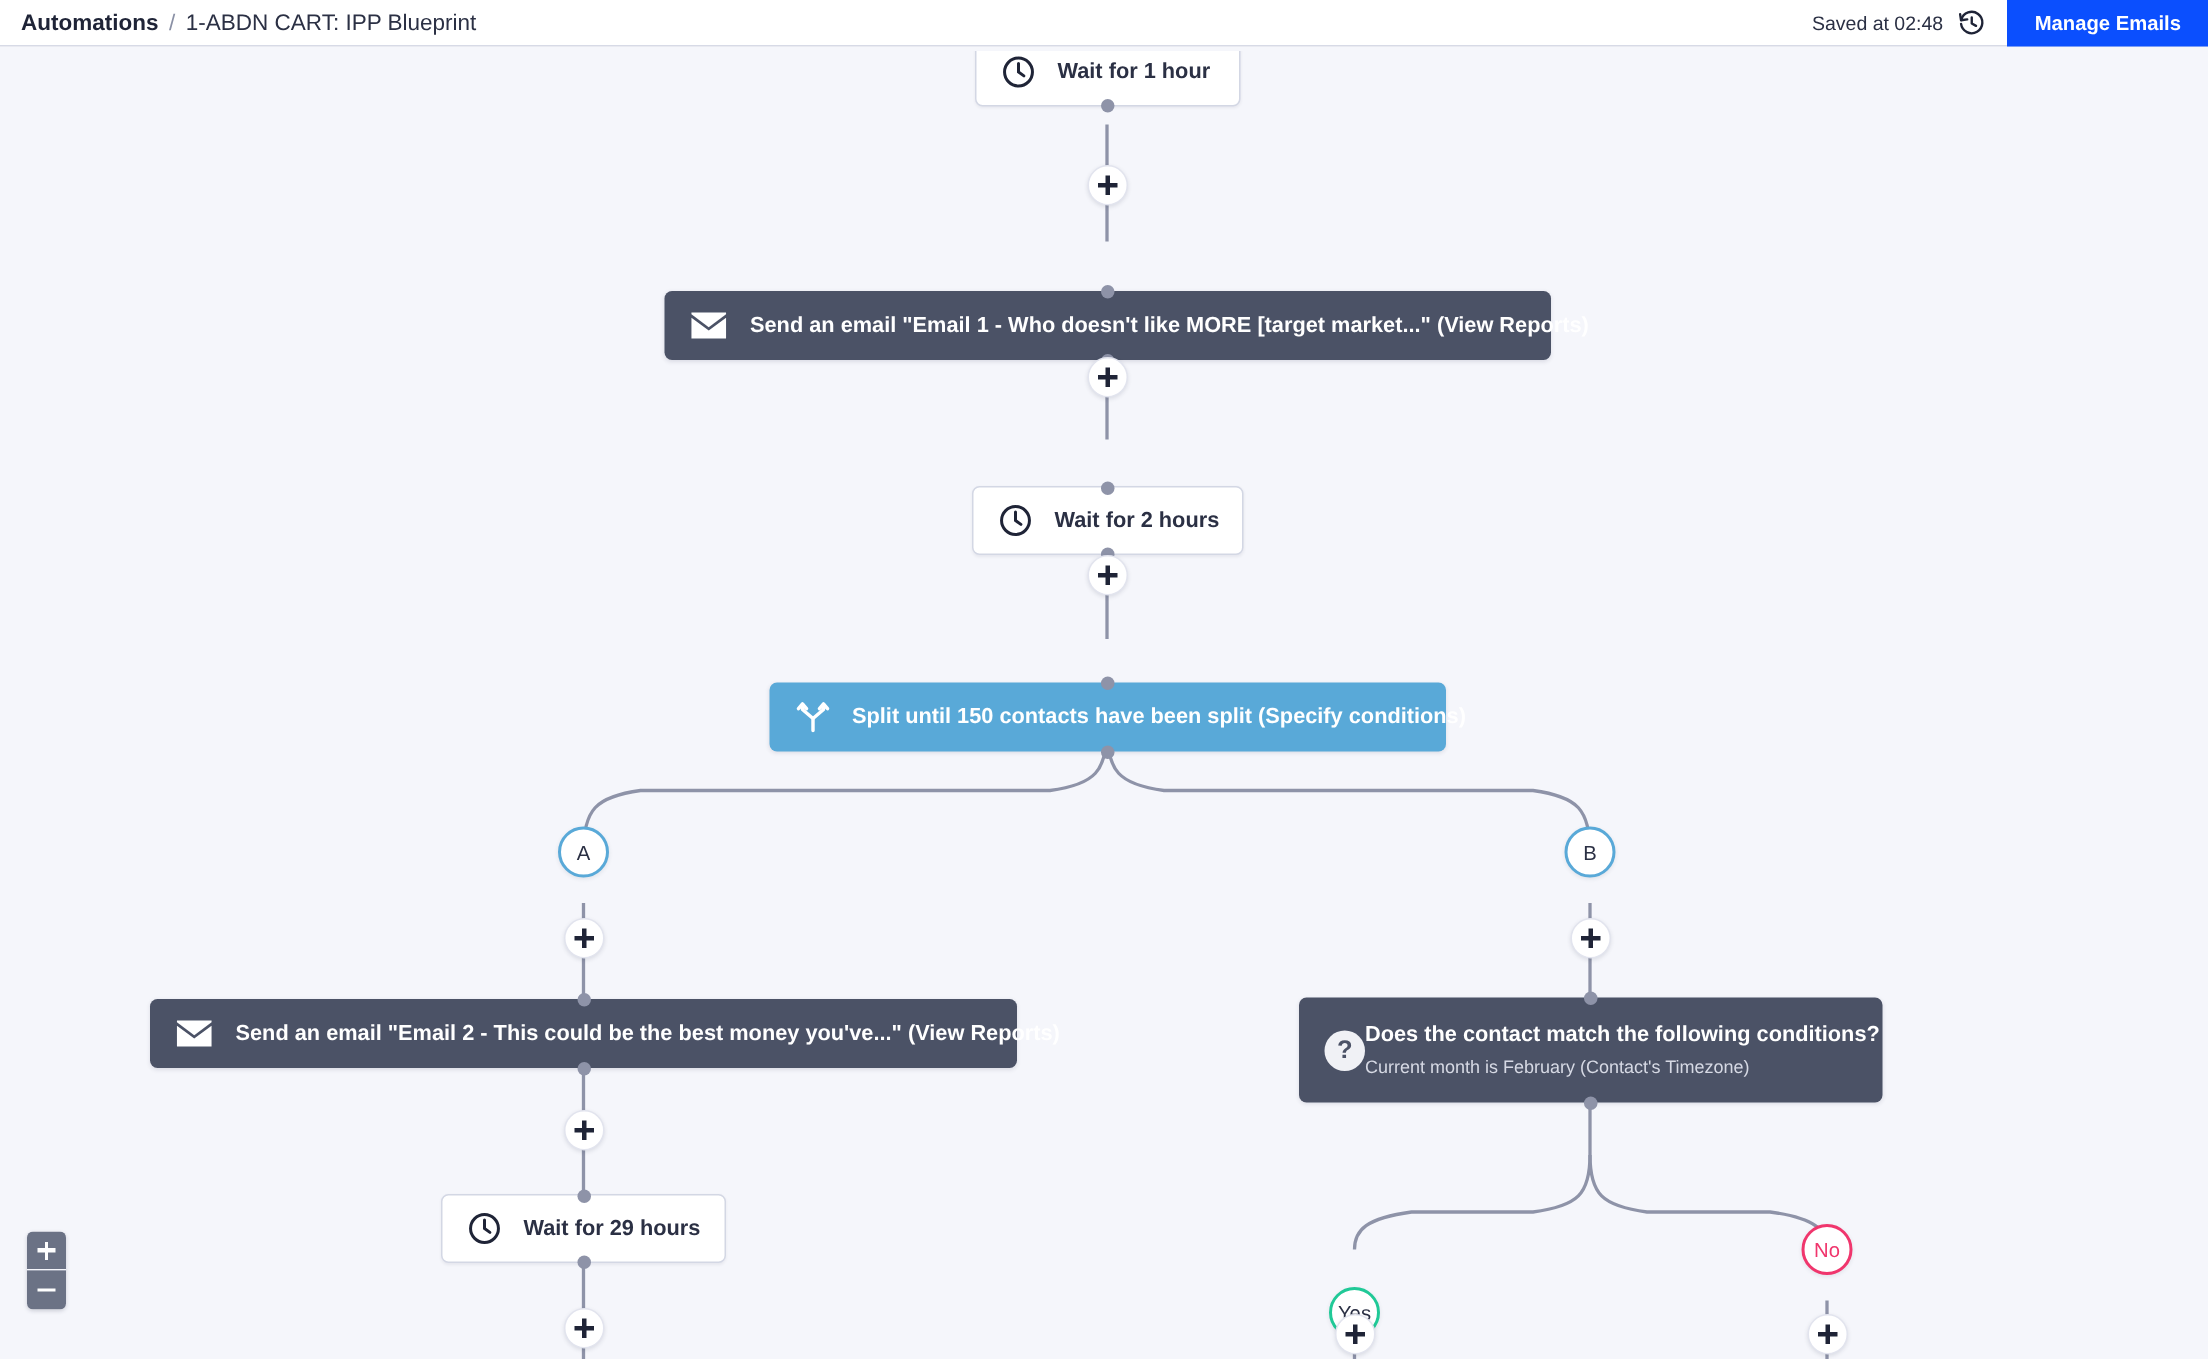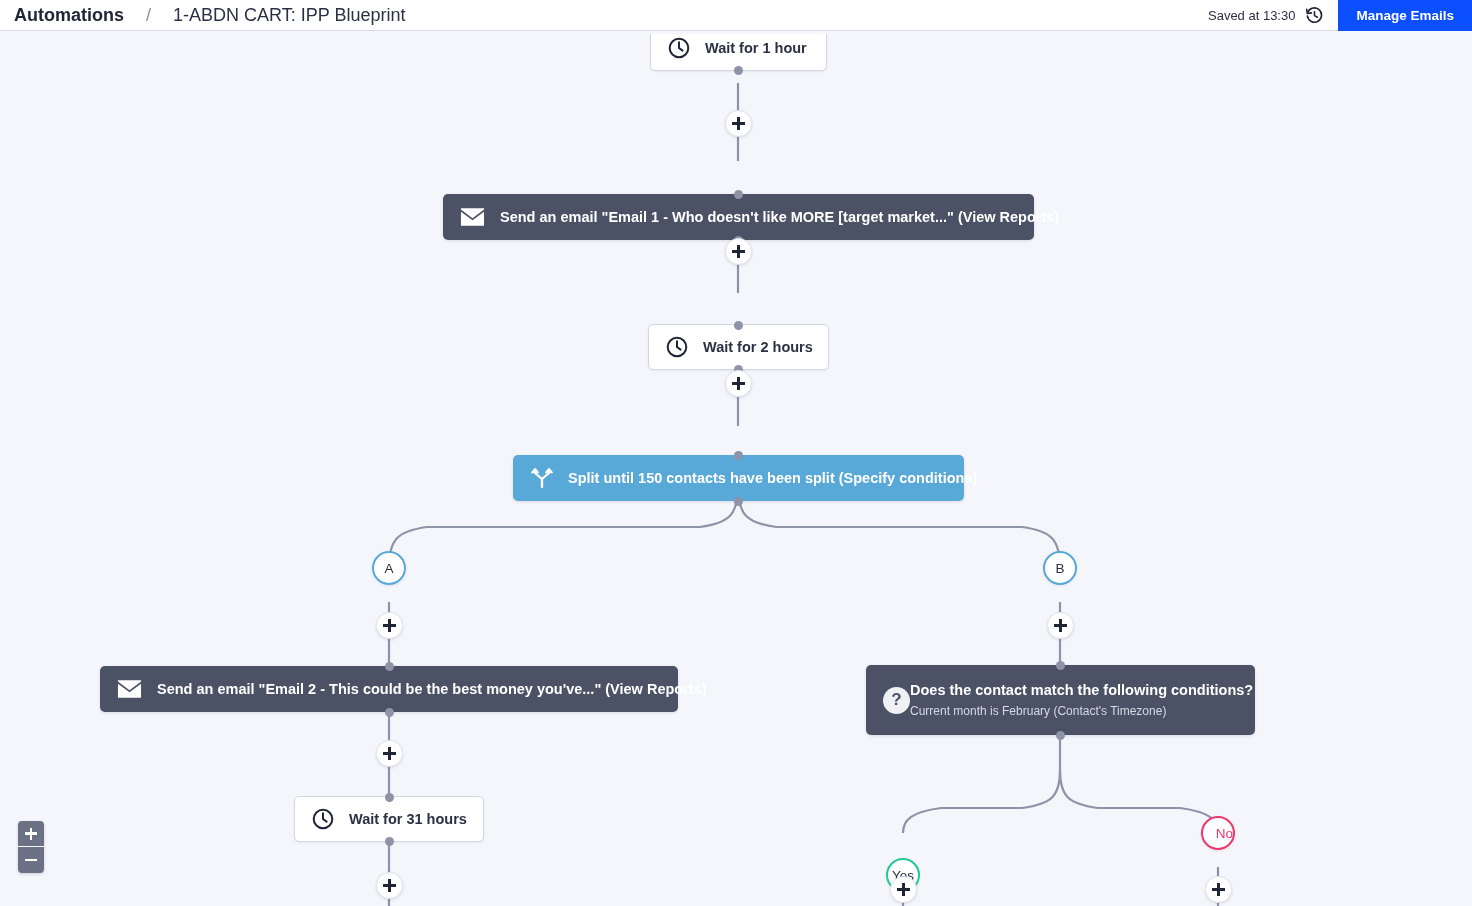--- a/index.html
+++ b/index.html
@@ -16,24 +16,23 @@
     position: absolute; top: 0; left: 0;
     width: 1472px; height: 31px;
     background: #ffffff;
     border-bottom: 1px solid #d7dae6;
     display: flex; align-items: center;
     z-index: 50;
   }
   #breadcrumb {
     display: flex; align-items: center;
     padding-left: 14px;
-    font-size: 18px;
+    font-size: 15px;
     color: #2b3044;
     white-space: nowrap;
-    gap: 15px;
   }
   .crumb-root { font-weight: bold; color: #1f2437; }
   .crumb-sep { margin: 0 7px; color: #8a90a5; font-weight: normal; }
   .crumb-leaf { color: #2b3044; font-weight: normal; }
 
   #topbar-right {
     margin-left: auto;
     display: flex; align-items: center; height: 31px;
   }
   #saved-label {
@@ -151,21 +150,21 @@
   .branch-circle {
     position: absolute;
     width: 34px; height: 34px; border-radius: 50%;
     background: #ffffff; border: 2px solid #59a9d8;
     display: flex; align-items: center; justify-content: center;
     font-size: 13.5px; color: #2b3044;
     box-shadow: 0 1px 3px rgba(40,45,70,.10);
     cursor: pointer; z-index: 6;
   }
   .branch-circle.yes { border-color: #20c997; margin-top: 42px; }
-  .branch-circle.no  { border-color: #f0366d; color: #f0366d; justify-content: flex-end; }
+  .branch-circle.no  { border-color: #f0366d; color: #f0366d; }
 
   
   #zoom-controls {
     position: absolute; left: 18px; top: 787px;
     width: 26px; border-radius: 4px; overflow: hidden;
     box-shadow: 0 1px 3px rgba(40,45,70,.2);
     z-index: 20;
   }
   .zoom-btn {
     width: 26px; height: 26px;
@@ -183,21 +182,21 @@
 <body>
 
 <div id="topbar">
   <div id="breadcrumb">
     <span class="crumb-root">Automations</span>
     <span class="crumb-sep">/</span>
     <span class="crumb-leaf">1-ABDN CART: IPP Blueprint</span>
   </div>
 
   <div id="topbar-right">
-    <span id="saved-label">Saved at 13:30</span>
+    <span id="saved-label">Saved at 02:48</span>
 
     <span id="history-icon">
       <svg width="19" height="19" viewBox="0 0 24 24" fill="none" stroke="#1f2437" stroke-width="2" stroke-linecap="round" stroke-linejoin="round">
         <path d="M3.2 9.2 A9 9 0 1 1 3 12.6"></path>
         <polyline points="2.2,4.3 3.0,9.5 8.2,8.7"></polyline>
         <polyline points="12,7.2 12,12.2 15.6,14.2"></polyline>
       </svg>
     </span>
 
     <button id="manage-emails-btn">Manage Emails</button>
@@ -331,21 +330,21 @@
 
   <div class="plus-btn" style="left:376px; top:706px;"></div>
 
   <div class="node node-wait" style="left:294px; top:762px; width:190px;">
     <span class="ic">
       <svg width="24" height="24" viewBox="0 0 24 24" fill="none" stroke="#1f2437" stroke-width="2" stroke-linecap="round">
         <circle cx="12" cy="12" r="9.3"></circle>
         <polyline points="12,6.3 12,12 15.6,14.6"></polyline>
       </svg>
     </span>
-    <span class="label">Wait for 31 hours</span>
+    <span class="label">Wait for 29 hours</span>
     <span class="anchor top"></span>
     <span class="anchor bottom"></span>
   </div>
 
   <div class="plus-btn" style="left:376px; top:838px;"></div>
 
   <div class="branch-circle yes" style="left:886px; top:782px;">
     <span>Yes</span>
   </div>
   <div class="branch-circle no" style="left:1201px; top:782px;">

